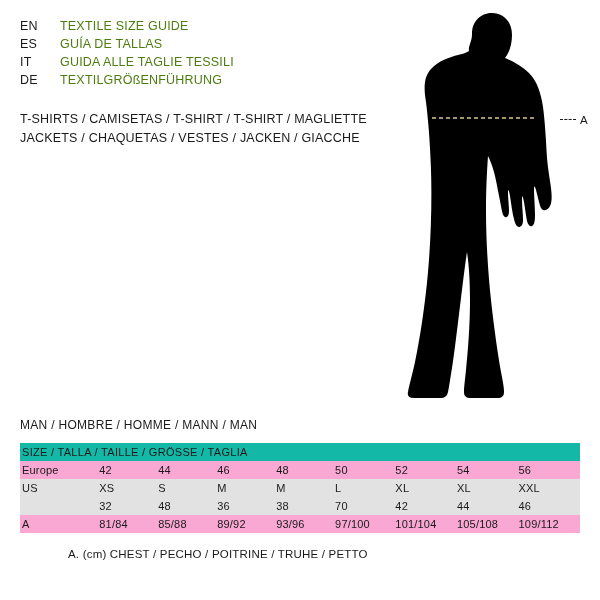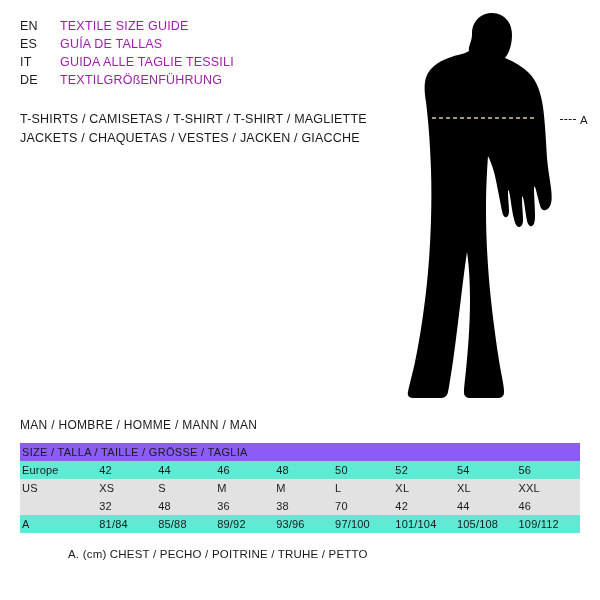--- a/index.html
+++ b/index.html
@@ -35,21 +35,21 @@
     line-height: 18px;
     font-size: 12.5px;
     letter-spacing: 0.2px;
   }
   .lang-code {
     width: 40px;
     flex: 0 0 40px;
     color: #1a1a1a;
   }
   .lang-text {
-    color: #a21caf;
+    color: #4d7c0f;
     white-space: nowrap;
   }
 
   
   .cat-block {
     position: absolute;
     top: 110px;
     left: 20px;
     width: 380px;
   }
@@ -111,27 +111,27 @@
   table.size-table th,
   table.size-table td {
     padding: 0;
     height: 18px;
     text-align: left;
     font-weight: normal;
     color: #1a1a1a;
     vertical-align: middle;
   }
   .row-head {
-    background: #8b5cf6;
+    background: #14b8a6;
   }
   .row-shade {
     background: #e2e2e2;
   }
   .row-plain {
-    background: #5eead4;
+    background: #f9a8d4;
   }
   .col-label {
     width: 88px;
     padding-left: 2px !important;
   }
   .col-val {
     width: 67px;
   }
   .head-cell {
     padding-left: 2px !important;

